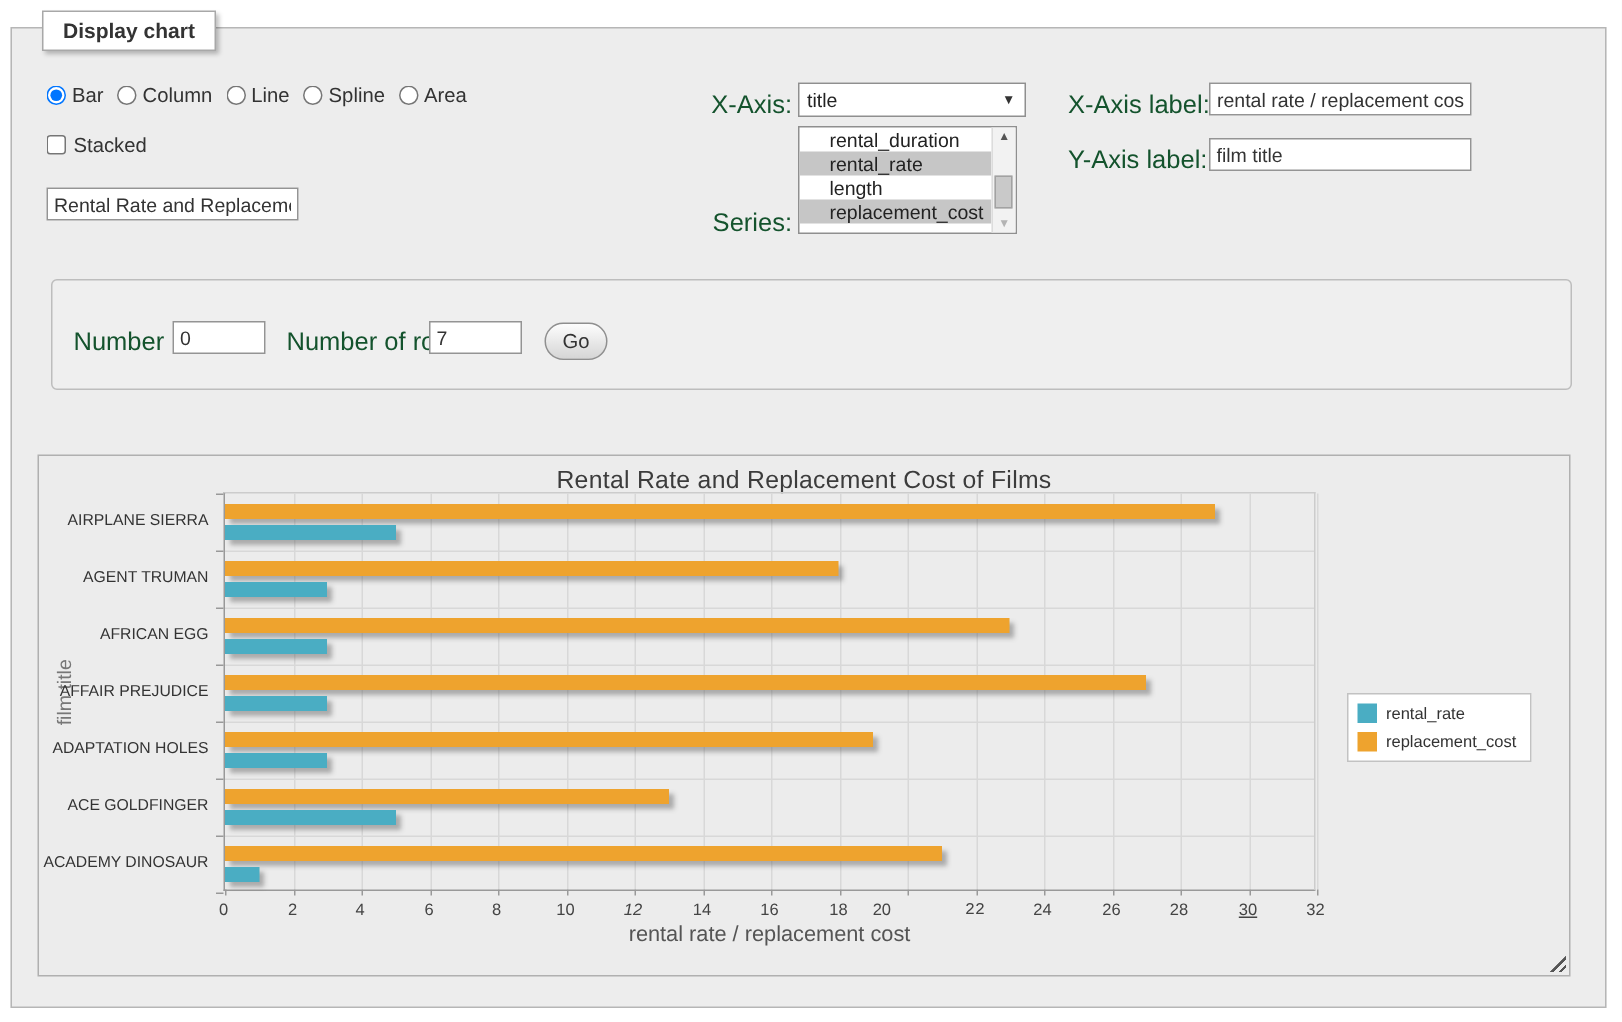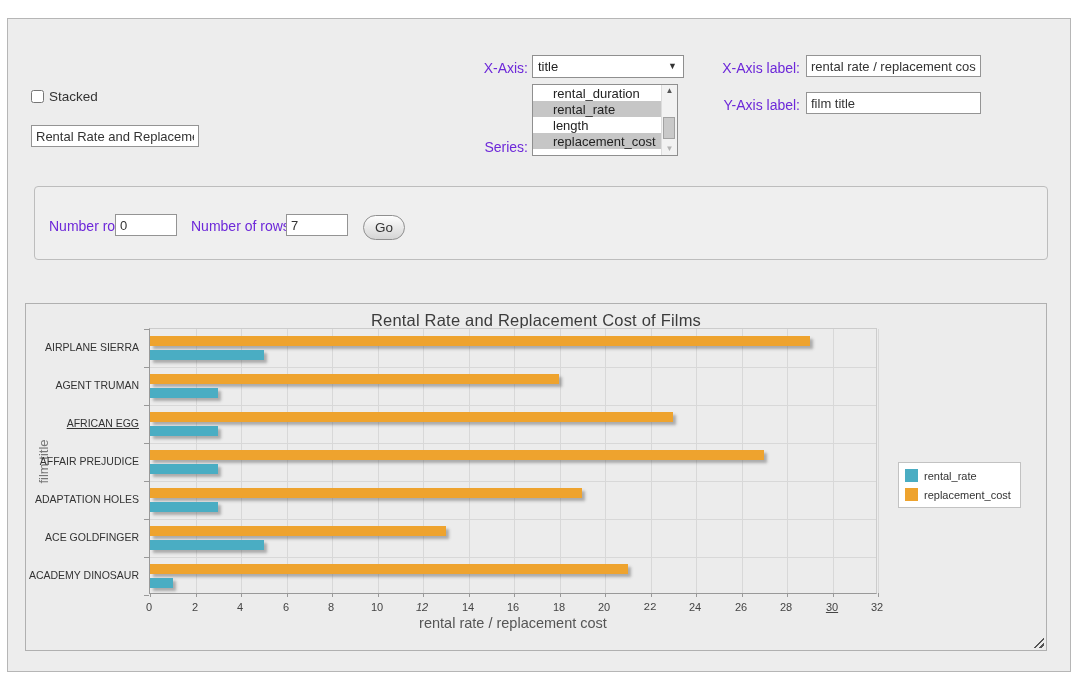--- a/index.html
+++ b/index.html
@@ -5,21 +5,21 @@
   * { margin:0; padding:0; box-sizing:border-box; }
   html,body { width:1081px; height:681px; background:#fff; font-family:"Liberation Sans", sans-serif; }
   #stage { position:relative; width:1081px; height:681px; overflow:hidden; background:#fff; }
 
   .fieldset { position:absolute; left:7px; top:18px; width:1064px; height:654px;
               background:#ededed; border:1px solid #b6b6b6; }
   .legend-tab { position:absolute; left:28px; top:7px; background:#fff; border:1px solid #a8a8a8;
                 padding:4px 13px 5px; font-weight:bold; font-size:14px; color:#333;
                 box-shadow:2px 2px 3px rgba(0,0,0,0.25); z-index:5; }
 
-  .ctl-label { position:absolute; font-size:14px; color:#6d28d9; white-space:nowrap; }
+  .ctl-label { position:absolute; font-size:17px; color:#14532d; white-space:nowrap; }
   .right-align { text-align:right; }
 
   .radio-row { position:absolute; left:31px; top:56px; display:flex; align-items:center; font-size:13.5px; color:#333; }
   .radio-item { display:flex; align-items:center; margin-right:9px; }
   .radio-item input { margin-right:4px; }
   .stacked-row { position:absolute; left:31px; top:89px; display:flex; align-items:center; font-size:13.5px; color:#333; }
   .stacked-row input { margin-right:5px; }
 
   input[type=text] { border:1px solid #949494; background:#fff; font-size:13px; color:#333;
                      padding:1px 4px; font-family:"Liberation Sans", sans-serif; }
@@ -81,21 +81,44 @@
   .legend-swatch { width:13px; height:13px; flex:0 0 13px; }
   .resize-handle { position:absolute; right:2px; bottom:2px; width:11px; height:11px;
                    background:repeating-linear-gradient(135deg,#555 0 1.5px,transparent 1.5px 4px);
                    clip-path:polygon(100% 0,100% 100%,0 100%); cursor:se-resize; }
 </style>
 </head>
 <body>
 
 <div id="stage">
   <div class="fieldset"></div>
-
+  <div class="legend-tab">Display chart</div>
+
+  <div class="radio-row">
+      <label class="radio-item">
+        <input type="radio" name="chartType" checked="" style="">
+        <span>Bar</span>
+      </label>
+      <label class="radio-item">
+        <input type="radio" name="chartType" style="">
+        <span>Column</span>
+      </label>
+      <label class="radio-item">
+        <input type="radio" name="chartType" style="">
+        <span>Line</span>
+      </label>
+      <label class="radio-item">
+        <input type="radio" name="chartType" style="">
+        <span>Spline</span>
+      </label>
+      <label class="radio-item">
+        <input type="radio" name="chartType" style="">
+        <span>Area</span>
+      </label>
+    </div>
 
   <label class="stacked-row">
     <input type="checkbox" id="stackedCb" style="">
     <span>Stacked</span>
   </label>
 
   <input type="text" class="title-input" value="Rental Rate and Replacement Cost of Films" style="">
 
   <div class="ctl-label right-align" style="left:440px; top:60px; width:88px;">X-Axis:</div>
   <div class="fake-select">
@@ -213,28 +236,28 @@
   <div class="xtick-label" style="left: 105px;">0</div>
       <div class="xtick-label" style="left: 151px;">2</div>
       <div class="xtick-label" style="left: 196px;">4</div>
       <div class="xtick-label" style="left: 242px;">6</div>
       <div class="xtick-label" style="left: 287px;">8</div>
       <div class="xtick-label" style="left: 333px;">10</div>
       <div class="xtick-label" style="left: 378px; font-style: italic;">12</div>
       <div class="xtick-label" style="left: 424px;">14</div>
       <div class="xtick-label" style="left: 469px;">16</div>
       <div class="xtick-label" style="left: 515px;">18</div>
-      <div class="xtick-label" style="left: 560px;">20</div>
+      <div class="xtick-label" style="left: 532px; text-align: right;">20</div>
       <div class="xtick-label" style="left: 606px; font-family: Liberation Mono, monospace;">22</div>
       <div class="xtick-label" style="left: 651px;">24</div>
       <div class="xtick-label" style="left: 697px;">26</div>
       <div class="xtick-label" style="left: 742px;">28</div>
       <div class="xtick-label" style="left: 788px; text-decoration: underline;">30</div>
       <div class="xtick-label" style="left: 833px;">32</div>
       <div class="cat-label" style="top: 37px;">AIRPLANE SIERRA</div>
       <div class="cat-label" style="top: 75px;">AGENT TRUMAN</div>
-      <div class="cat-label" style="top: 113px; text-decoration: underline;">AFRICAN EGG</div>
+      <div class="cat-label" style="top: 113px;">AFRICAN EGG</div>
       <div class="cat-label" style="top: 151px;">AFFAIR PREJUDICE</div>
       <div class="cat-label" style="top: 189px;">ADAPTATION HOLES</div>
       <div class="cat-label" style="top: 227px;">ACE GOLDFINGER</div>
       <div class="cat-label" style="top: 265px;">ACADEMY DINOSAUR</div>
     </div>
 </div>
 
 </body></html>

